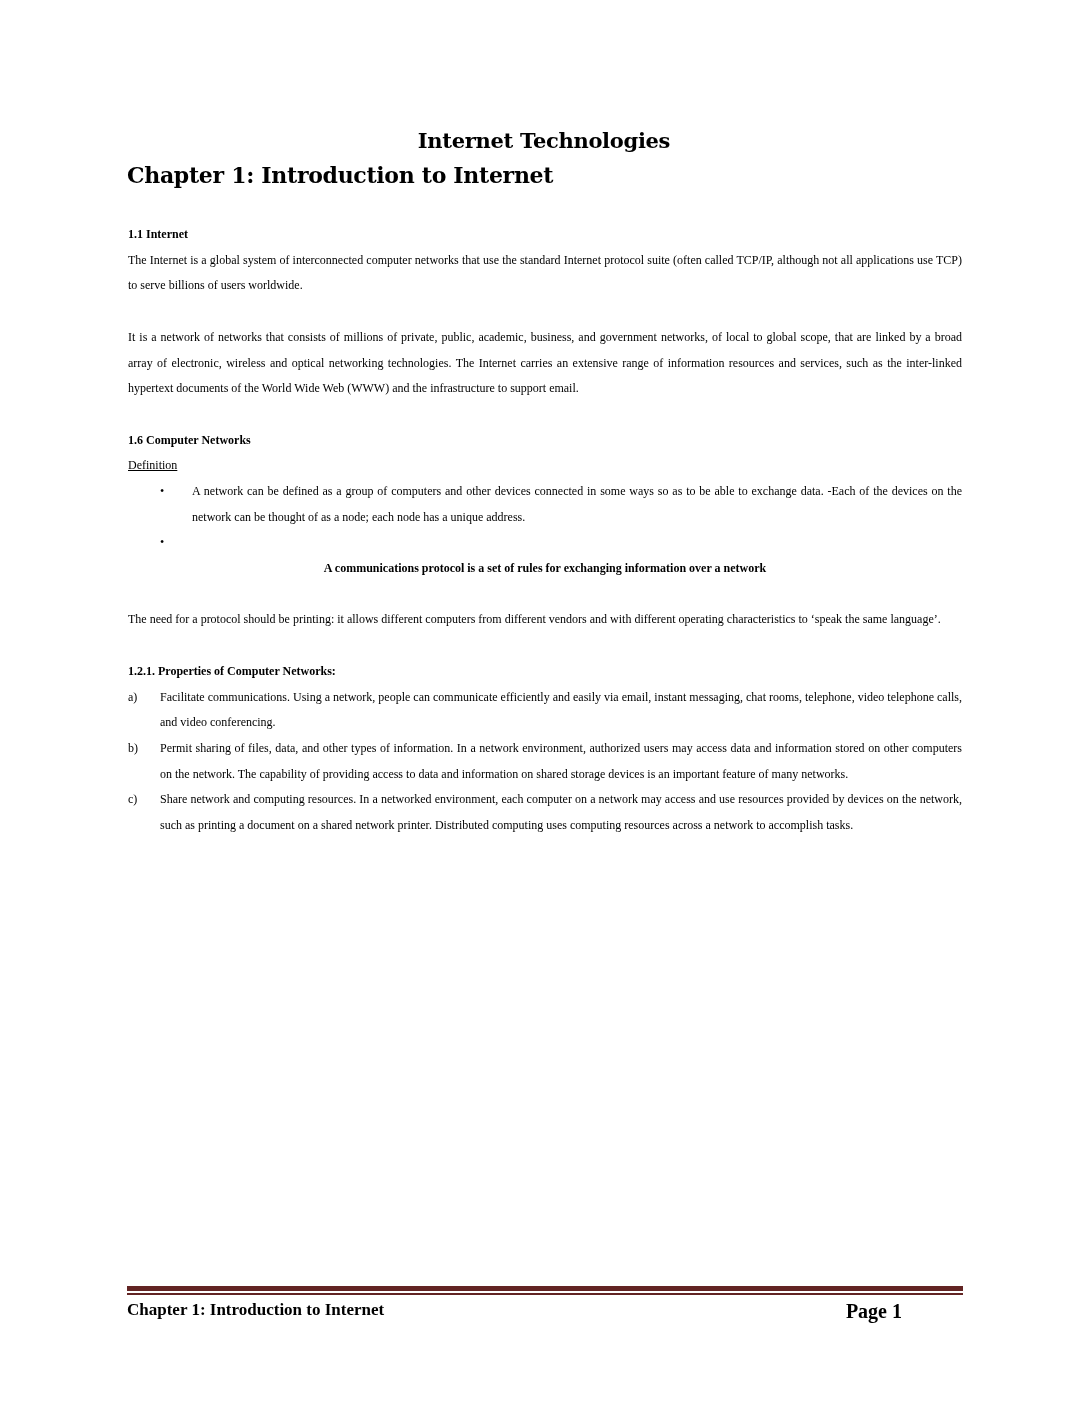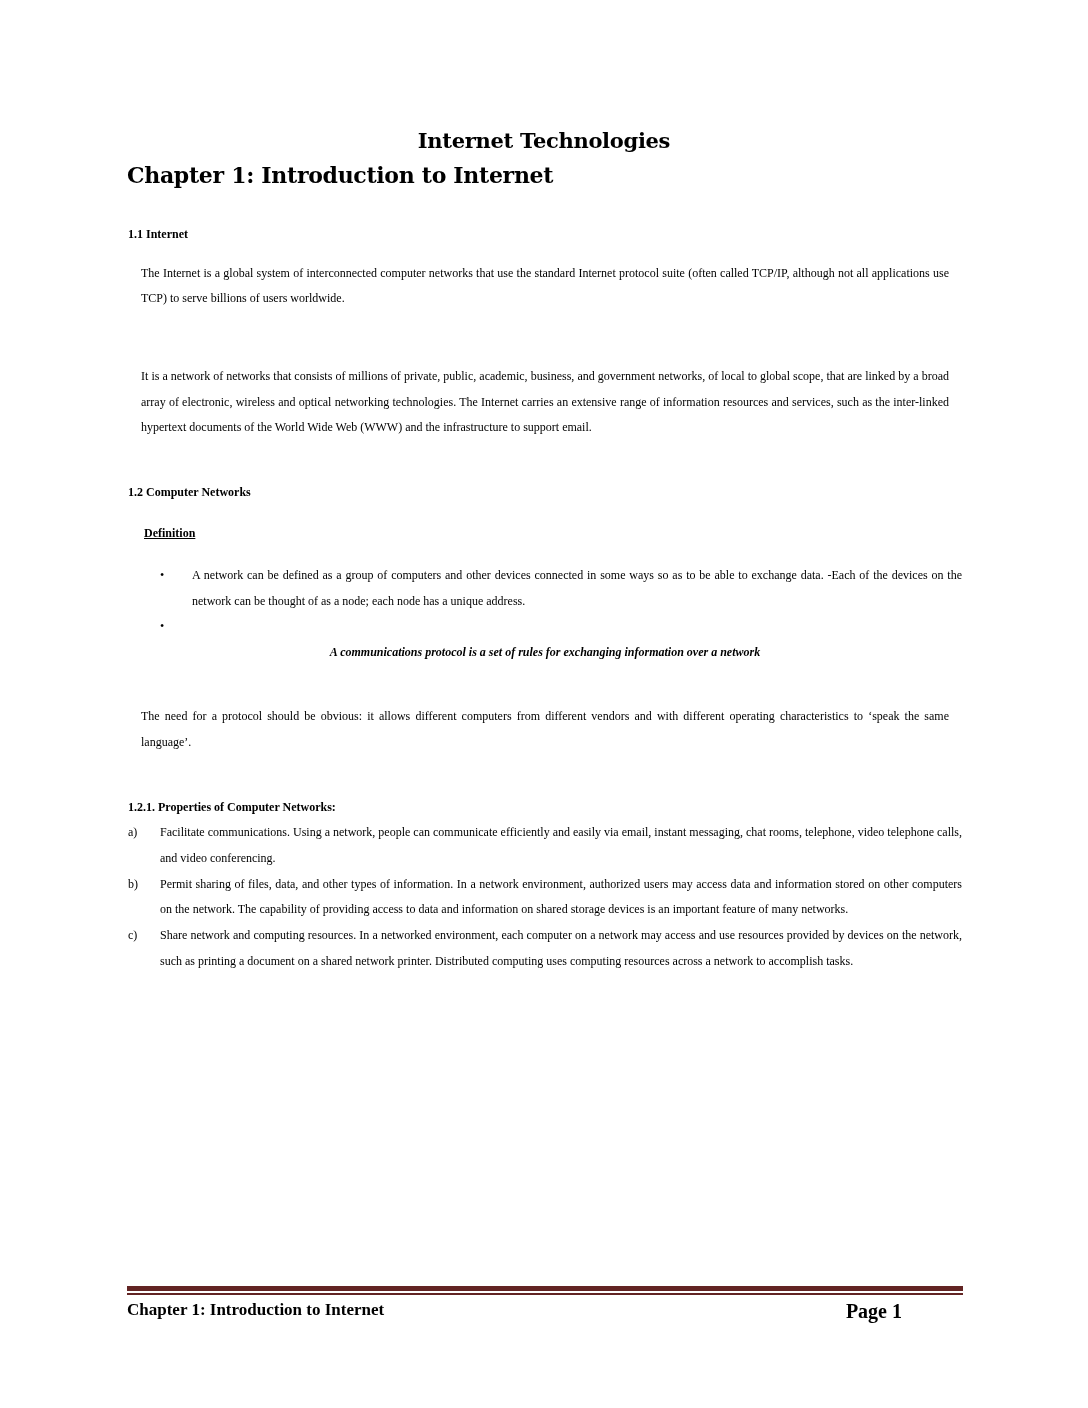--- a/index.html
+++ b/index.html
@@ -13,27 +13,27 @@
     .title-chapter {
       position: absolute; left: 127px; top: 162px;
       font-family: "DejaVu Serif", "Liberation Serif", serif; font-weight: bold; font-size: 22px;
       letter-spacing: -0.3px;
     }
     .content {
       position: absolute; left: 128px; top: 222px; width: 834px;
       font-family: "Liberation Serif", serif; font-size: 12px; line-height: 25.7px;
     }
     .h { font-weight: bold; margin: 0; }
-    p { margin: 13px; text-align: justify; }
+    p { margin: 0; text-align: justify; }
     .gap { height: 25.7px; }
-    .defn { font-weight: bold; text-decoration: underline; margin: 16px; }
+    .defn { font-weight: normal; text-decoration: underline; margin: 0; }
     ul.bullets { list-style: none; margin: 0; padding: 0; }
     ul.bullets li { position: relative; padding-left: 64px; text-align: justify; }
     ul.bullets li .bullet { position: absolute; left: 32px; top: 0; }
-    .center-bold { font-weight: bold; text-align: center; margin: 0; font-style: italic; }
+    .center-bold { font-weight: bold; text-align: center; margin: 0; }
     ol.alpha { list-style: none; margin: 0; padding: 0; }
     ol.alpha li { position: relative; padding-left: 32px; text-align: justify; }
     ol.alpha li .marker { position: absolute; left: 0; top: 0; }
     .footer-rule-thick { position: absolute; left: 127px; top: 1286px; width: 836px; height: 5px; background: #622423; }
     .footer-rule-thin { position: absolute; left: 127px; top: 1293px; width: 836px; height: 1.5px; background: #622423; }
     .footer-left { position: absolute; left: 127px; top: 1300px; font-family: "Liberation Serif", serif; font-weight: bold; font-size: 17px; }
     .footer-right { position: absolute; right: 126px; top: 1300px; font-family: "Liberation Serif", serif; font-weight: bold; font-size: 20px; }
   </style>
 </head>
 <body>
@@ -45,35 +45,35 @@
   <div class="content">
     <div>
       <p class="h">1.1 Internet</p>
       <p>The Internet is a global system of interconnected computer networks that use the standard Internet protocol suite (often called TCP/IP, although not all applications use TCP) to serve billions of users worldwide.</p>
       <div class="gap"></div>
       <p>It is a network of networks that consists of millions of private, public, academic, business, and government networks, of local to global scope, that are linked by a broad array of electronic, wireless and optical networking technologies. The Internet carries an extensive range of information resources and services, such as the inter-linked hypertext documents of the World Wide Web (WWW) and the infrastructure to support email.</p>
     </div>
     <div class="gap"></div>
 
     <div>
-      <p class="h">1.2 Computer Networks</p>
+      <p class="h">1.6 Computer Networks</p>
       <p class="defn">Definition</p>
       <ul class="bullets">
         <li>
           <span class="bullet">•</span>
           <span>A network can be defined as a group of computers and other devices connected in some ways so as to be able to exchange data. -Each of the devices on the network can be thought of as a node; each node has a unique address.</span>
         </li>
         <li>
           <span class="bullet">•</span>
         </li>
       </ul>
       <div class="gap"></div>
       <p class="center-bold">A communications protocol is a set of rules for exchanging information over a network</p>
       <div class="gap"></div>
-      <p>The need for a protocol should be obvious: it allows different computers from different vendors and with different operating characteristics to ‘speak the same language’.</p>
+      <p>The need for a protocol should be printing: it allows different computers from different vendors and with different operating characteristics to ‘speak the same language’.</p>
     </div>
     <div class="gap"></div>
 
     <div>
       <p class="h">1.2.1. Properties of Computer Networks:</p>
       <ol class="alpha">
         <li>
           <span class="marker">a)</span>
           <span>Facilitate communications. Using a network, people can communicate efficiently and easily via email, instant messaging, chat rooms, telephone, video telephone calls, and video conferencing.</span>
         </li>

